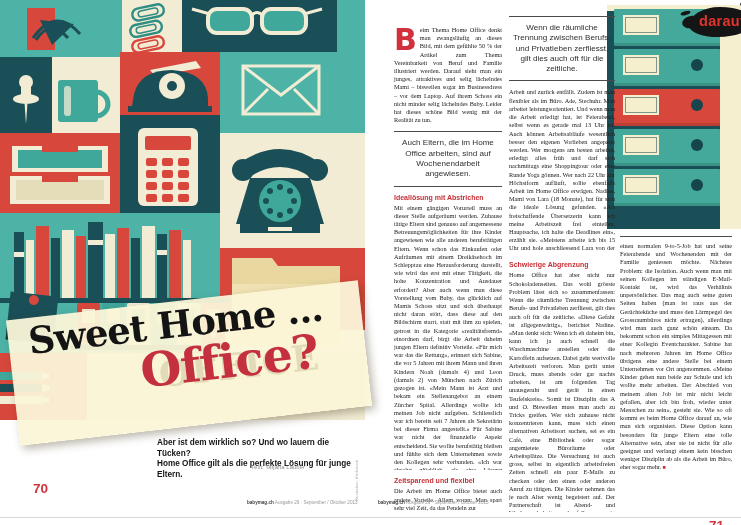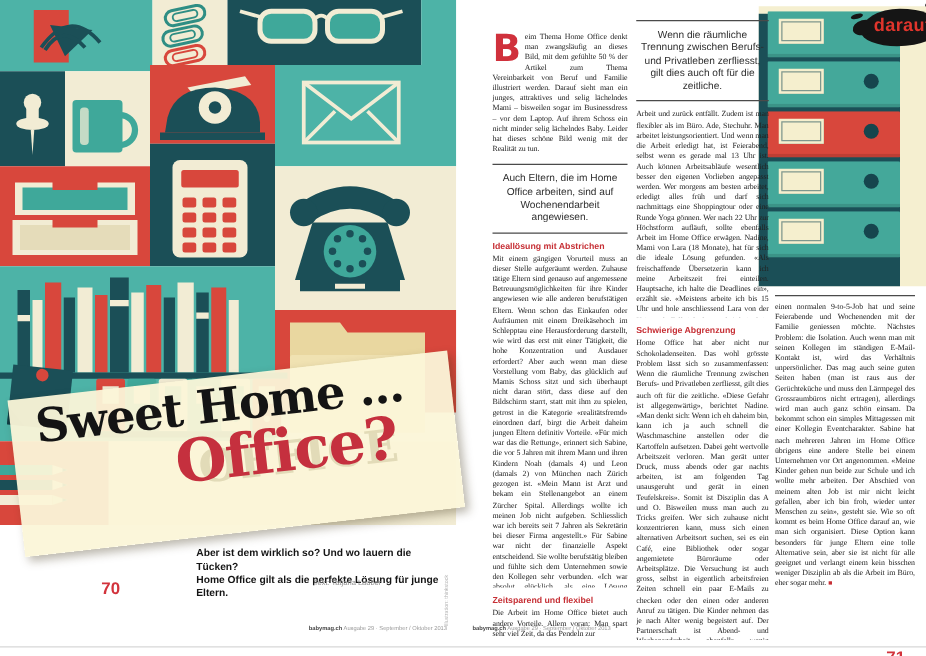--- a/index.html
+++ b/index.html
@@ -16,21 +16,21 @@
           color:#141414;letter-spacing:-1px;white-space:nowrap;}
   #title2{position:absolute;left:128px;top:40px;font:bold 47px/52px "DejaVu Serif",serif;
           color:#c5303e;letter-spacing:-1px;white-space:nowrap;}
   #tagline{position:absolute;left:157px;top:438px;width:206px;
           font-weight:bold;font-size:8.2px;line-height:10.6px;color:#151515;}
   #byline{position:absolute;left:157px;top:464px;width:148px;text-align:right;
           font-size:6px;color:#8f8f8f;}
   #credit{position:absolute;left:354px;top:441px;height:60px;font-size:4.3px;color:#b5b5b5;
           writing-mode:vertical-rl;transform:rotate(180deg);}
   .pagenum{position:absolute;font:bold 13.5px/14px "Liberation Sans",sans-serif;color:#d2333c;}
-  #pn70{left:33px;top:464px;margin-left:48px;}
+  #pn70{left:33px;top:482px;}
   #pn71{left:709px;top:492px;margin-top:27px;}
   .footer{position:absolute;font-size:4.6px;line-height:6px;color:#999;white-space:nowrap;}
   .footer .brand{font-weight:bold;color:#444;}
   #footerL{left:247px;top:500px;}
   #footerR{left:378px;top:500px;}
   #bottomline{position:absolute;left:0;top:517px;width:741px;height:1px;background:#d8d8d8;}
   
   .col{position:absolute;display:flex;flex-direction:column;}
   #col1{left:394px;top:26px;width:108px;height:486px;}
   #col2{left:509px;top:16px;width:106px;height:496px;}

